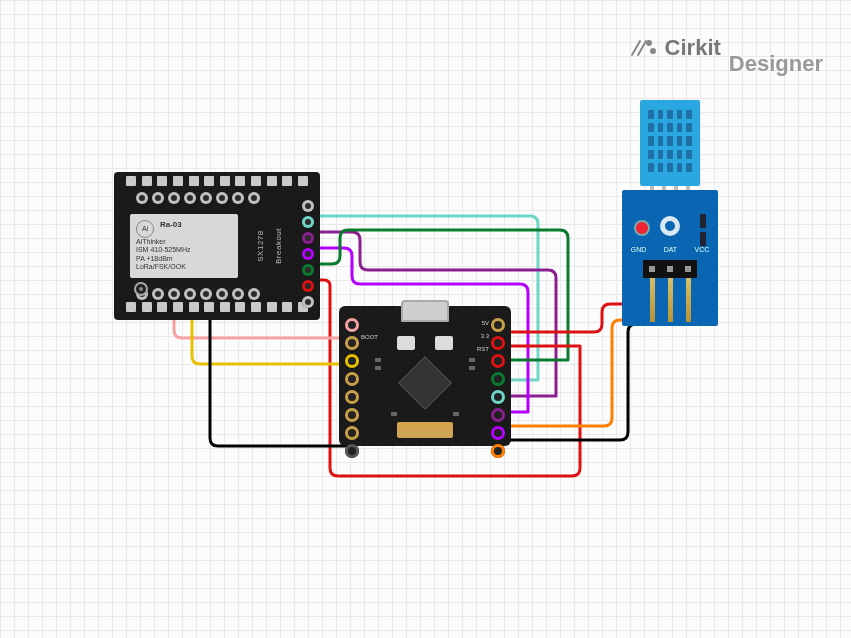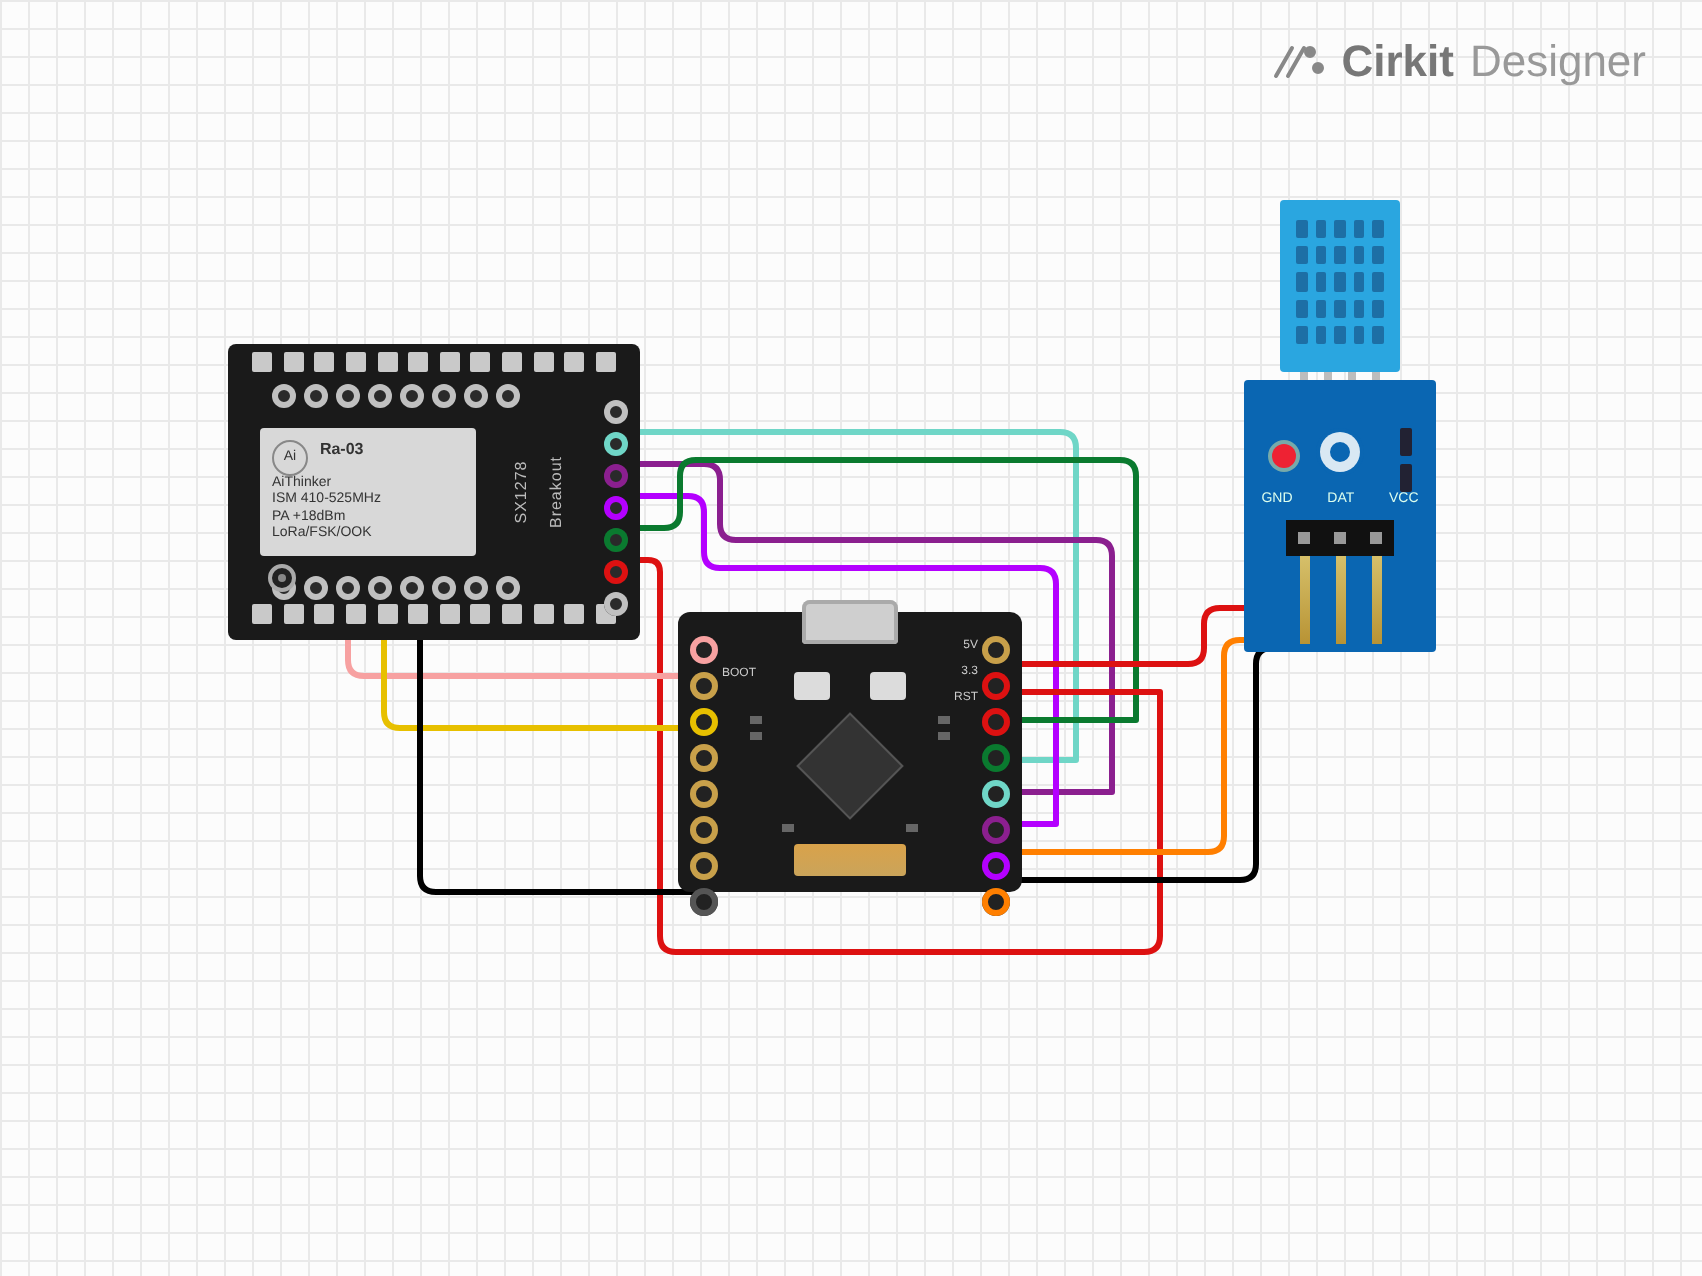--- a/index.html
+++ b/index.html
@@ -25,21 +25,21 @@
     position: absolute;
     top: 18px;
     right: 28px;
     display: flex;
     align-items: center;
     gap: 8px;
     color: #888;
     font-size: 22px;
   }
   .brand .strong { font-weight: 700; color: #777; }
-  .brand .light { font-weight: 400; color: #999; }
+  .brand .light { font-weight: 700; color: #999; margin-top: 33px; }
   .brand-icon svg { display:block; }
 
   
   .wires {
     position: absolute; inset:0; pointer-events:none;
   }
   .wires path { fill:none; stroke-width:3; stroke-linecap:round; stroke-linejoin:round; }
 
   
   .ra02 {

